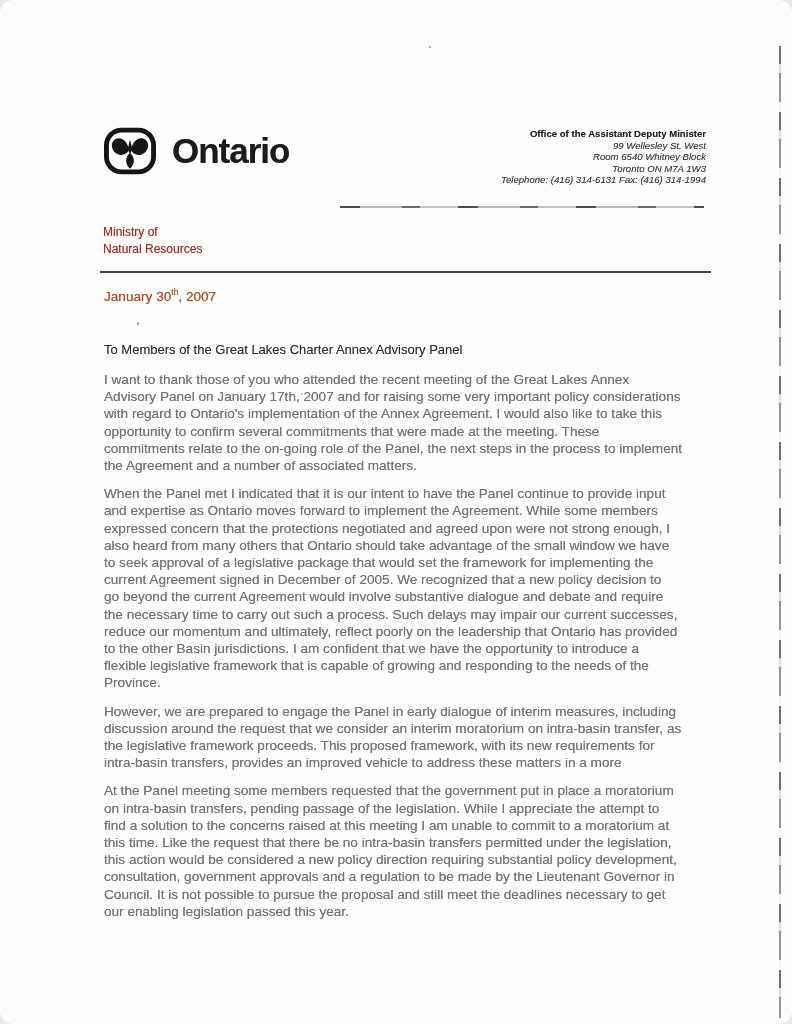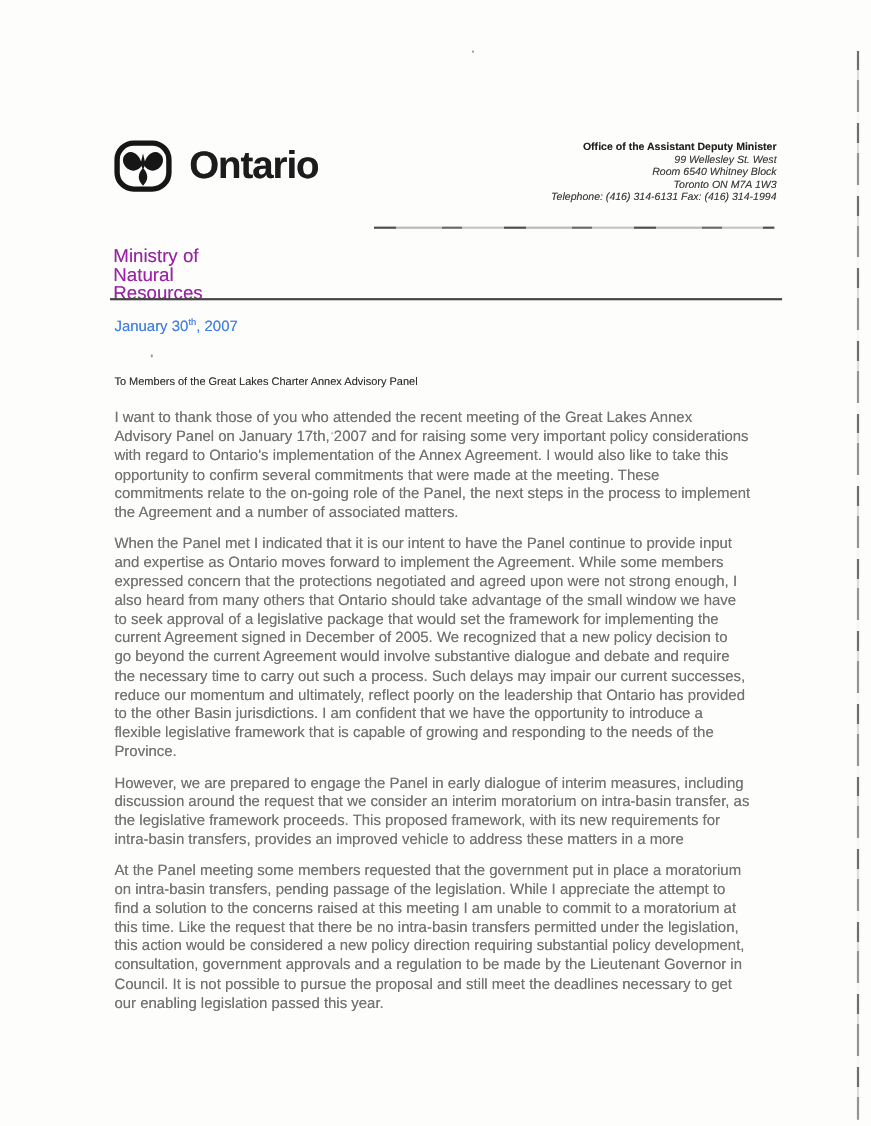--- a/index.html
+++ b/index.html
@@ -9,20 +9,21 @@
     font-family: "Liberation Sans", sans-serif;
   }
   .page {
     position: relative;
     width: 792px;
     height: 1024px;
     margin: 0 auto;
     background: #fdfdfc;
     overflow: hidden;
     color: #2d2d2d;
+    border-radius: 13px;
   }
   
   .logo-row {
     position: absolute;
     top: 127px;
     left: 103px;
     display: flex;
     align-items: center;
     gap: 15px;
     color: #161616;
@@ -55,54 +56,54 @@
     width: 364px;
     height: 2px;
     background: repeating-linear-gradient(to right,
       #4f4f4f 0 20px, #b9b9b9 20px 62px, #6a6a6a 62px 80px, #c4c4c4 80px 118px);
   }
   .ministry-row {
     position: absolute;
     top: 224px;
     left: 103px;
     display: flex;
-    font-size: 17px;
+    font-size: 12px;
     line-height: 17px;
-    color: #a21caf;
+    color: #b91c1c;
     text-shadow: 0 0 0.4px rgba(70,70,70,0.5);
   }
   .ministry-en { width: 134px; white-space: pre-line; }
   .ministry-fr { white-space: pre-line; }
   .full-rule {
     position: absolute;
     top: 271px;
     left: 100px;
     width: 611px;
     height: 2px;
     background: #454545;
   }
   
   .date-line {
     position: absolute;
     top: 289px;
     left: 104px;
     font-size: 13.6px;
-    color: #3b82f6;
+    color: #c2410c;
     text-shadow: 0 0 0.4px rgba(70,70,70,0.5);
   }
   .date-line sup {
     font-size: 8.5px;
     vertical-align: super;
     line-height: 0;
   }
   .recipient-line {
     position: absolute;
     top: 342px;
     left: 104px;
-    font-size: 10px;
+    font-size: 13px;
     color: #2f2f2f;
     text-shadow: 0 0 0.4px rgba(70,70,70,0.5);
   }
   .letter-body {
     position: absolute;
     top: 371px;
     left: 104px;
     width: 616px;
     font-size: 13.6px;
     line-height: 17.2px;

